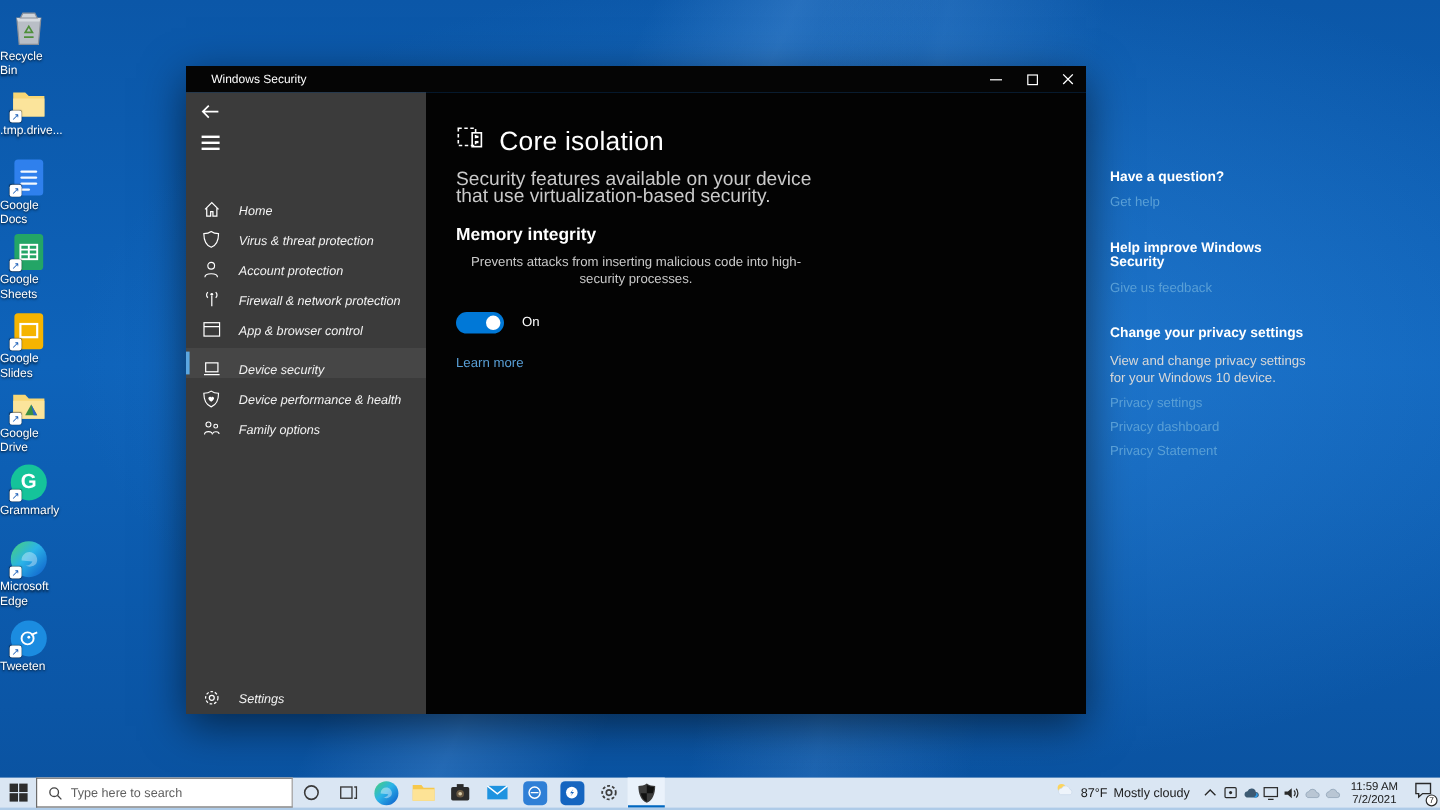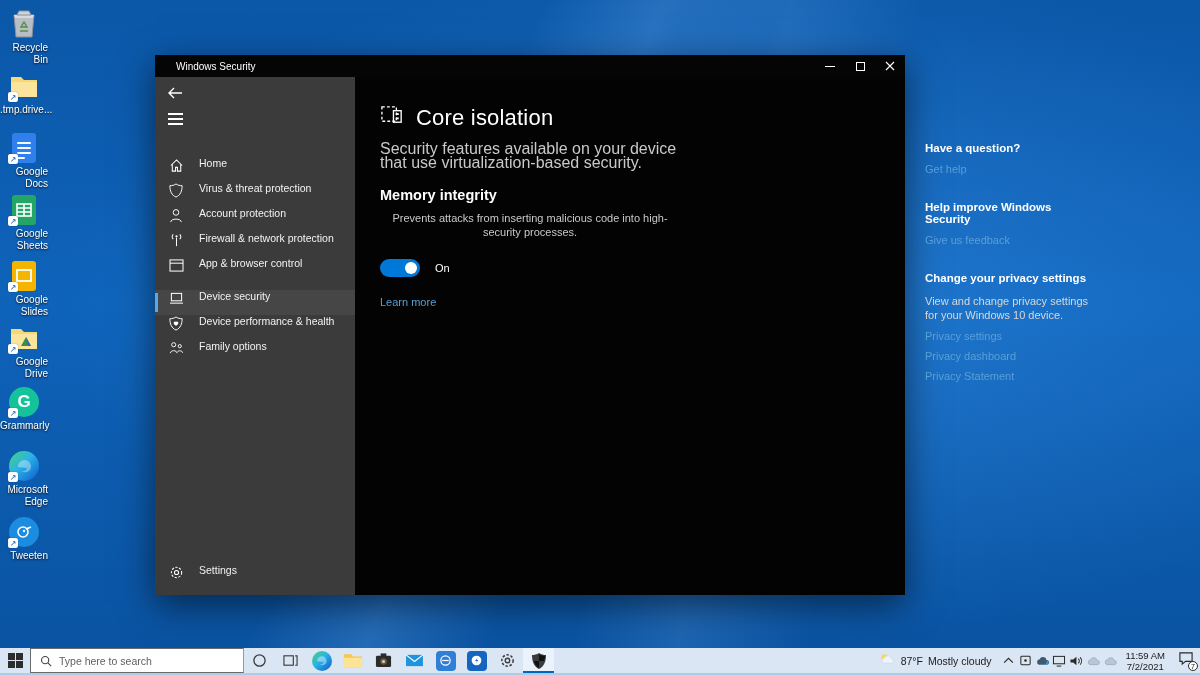--- a/index.html
+++ b/index.html
@@ -10,21 +10,21 @@
   .desktop {
     position:absolute; inset:0;
     background:
       linear-gradient(115deg, transparent 36%, rgba(130,190,255,.22) 44%, transparent 52%),
       linear-gradient(100deg, transparent 52%, rgba(130,190,255,.16) 60%, transparent 70%),
       radial-gradient(ellipse at 62% 45%, rgba(60,150,235,.45), transparent 65%),
       linear-gradient(180deg, #0b57a8 0%, #0e63ba 45%, #0a52a0 100%);
   }
 
   
-  .dicon { position:absolute; left:0; width:48px; text-align:right; cursor:default; }
+  .dicon { position:absolute; left:0; width:48px; text-align:left; cursor:default; }
   .dicon .art { width:34px; height:32px; margin:0 auto; position:relative; display:flex; align-items:center; justify-content:center; }
   .dicon .lbl { display:block; margin-top:2px; font-size:10px; color:#fff; text-shadow:0 1px 2px rgba(0,0,0,.85); line-height:12px; }
   .badge-shortcut { position:absolute; left:1px; bottom:0; width:10px; height:10px; background:#fff; border-radius:2px;
     display:flex; align-items:center; justify-content:center; font-size:8px; color:#1b5fb8; box-shadow:0 0 1px rgba(0,0,0,.6); }
   .gfile { width:24px; height:30px; border-radius:3px; position:relative; }
   .gfile .lines { position:absolute; left:5px; right:5px; top:9px; }
   .gfile .lines div { height:2px; background:rgba(255,255,255,.95); margin-bottom:3px; border-radius:1px; }
   .circle-app { width:30px; height:30px; border-radius:50%; display:flex; align-items:center; justify-content:center; color:#fff; font-weight:bold; font-size:17px; }
 
   
@@ -33,21 +33,21 @@
   .titlebar .t { font-size:10px; padding-left:21px; flex:1; }
   .wbtn { width:30px; height:22px; display:flex; align-items:center; justify-content:center; }
   .winbody { display:flex; height:518px; }
 
   
   .side { width:200px; background:#3b3b3b; position:relative; color:#fff; }
   .side .backrow { padding:9px 0 0 12px; height:28px; }
   .side .burger { padding:8px 0 0 13px; height:26px; }
   .burger .bar { width:15px; height:2px; background:#fff; margin-bottom:3px; }
   .nav { position:absolute; top:80px; left:0; right:0; }
-  .navitem { height:25px; display:flex; align-items:flex-start; padding-left:13px; position:relative; cursor:pointer; }
+  .navitem { height:25px; display:flex; align-items:flex-end; padding-left:13px; position:relative; cursor:pointer;font-style:italic; }
   .navitem .nicon { width:16px; height:16px; margin-right:15px; display:flex; align-items:center; justify-content:center; flex:none; }
   .navitem .nlabel { font-size:10.5px; color:#f2f2f2; white-space:nowrap; }
   .navitem.selected { background:rgba(255,255,255,.06);margin-top:8px; }
   .navitem.selected::before { content:""; position:absolute; left:0; top:3px; bottom:3px; width:3px; background:#5ba7e2; }
   .settingsrow { position:absolute; bottom:6px; left:0; right:0; }
 
   
   .main { flex:1; background:#030303; position:relative; color:#fff; }
   .content { position:absolute; left:25px; top:26px; width:330px; }
   .pagetitle-row { display:flex; align-items:center; gap:11px; }

